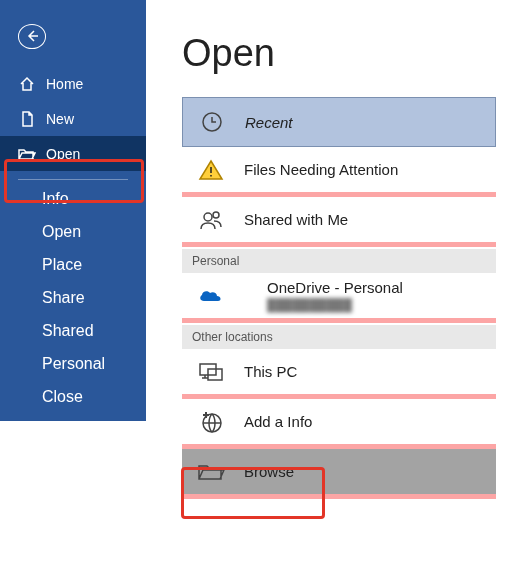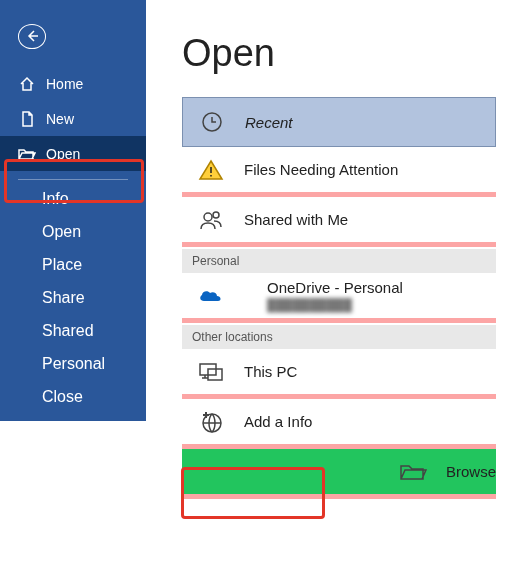--- a/index.html
+++ b/index.html
@@ -72,21 +72,21 @@
     cursor: pointer;
     border-bottom: 5px solid #fca5a5;
   }
   .row .ric { width: 30px; height: 30px; margin-right: 18px; display:flex; align-items:center; justify-content:center; }
   .row .rlabel { font-size: 15px; color: #222; }
   .row.recent {
     background: #b2c3de;
     border: 1px solid #7b90b0;
     font-style: italic;
   }
-  .row.browse { background: #22c55e; justify-content: flex-end; }
+  .row.browse { background: #a3a3a3; }
   .section {
     font-size: 12px; color: #555;
     background: #e8e8e8;
     padding: 5px 16px 5px 10px;
     margin-top: 2px;
   }
   .subline { font-size: 12px; color: #777; filter: blur(2px); margin-top:2px; }
   .col { display:flex; flex-direction:column;margin-left:23px; }
 
   

